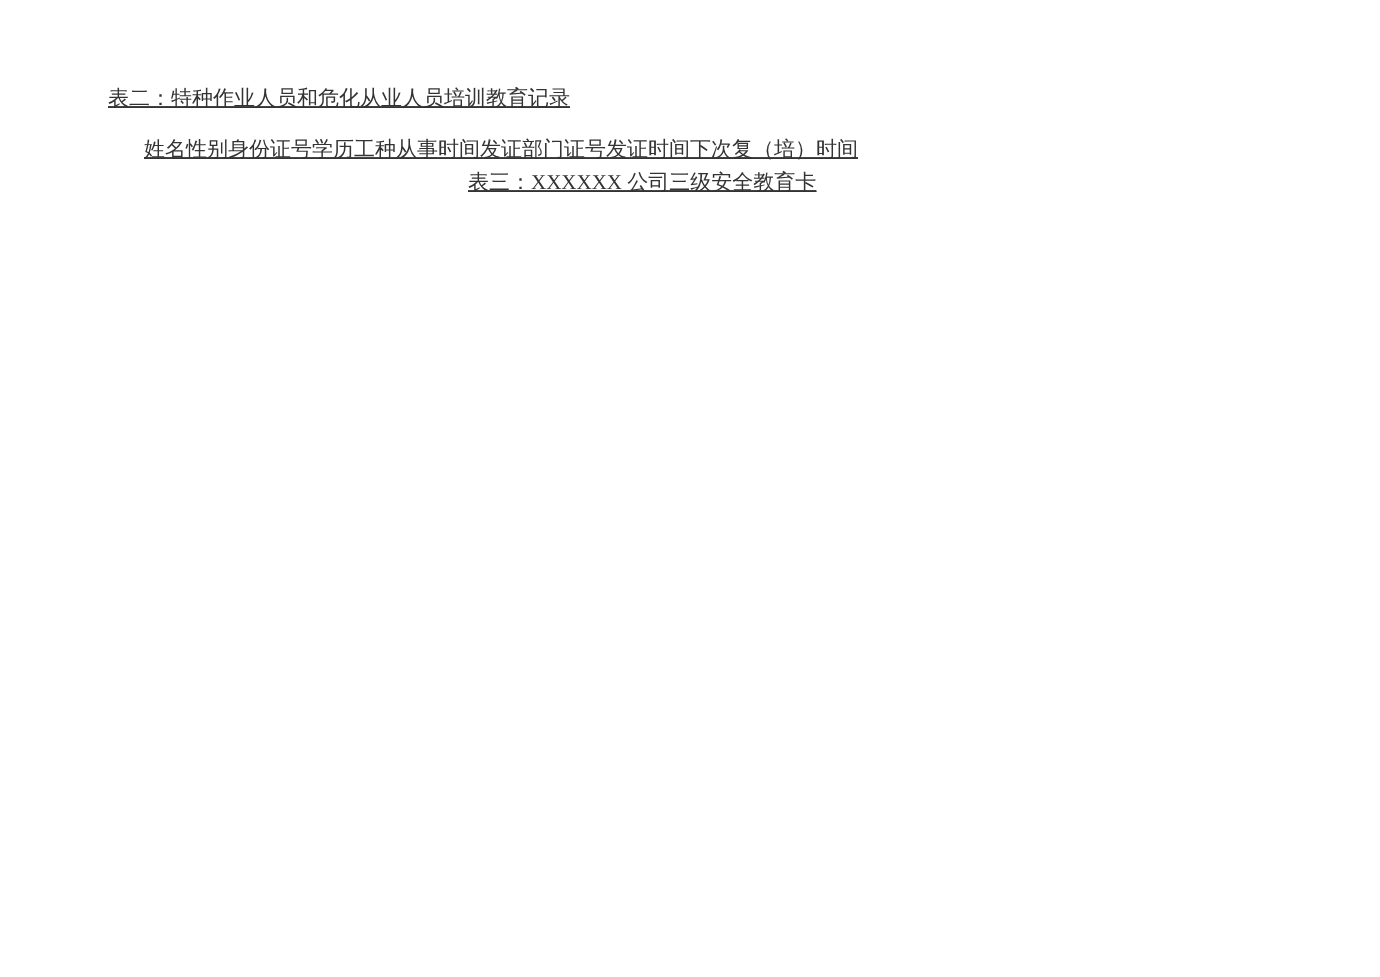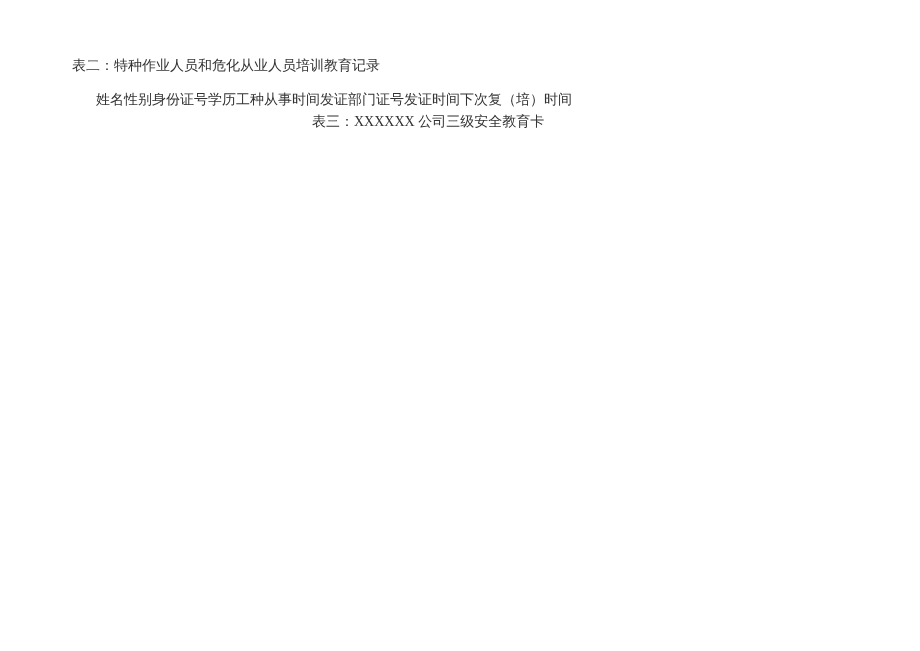--- a/index.html
+++ b/index.html
@@ -1,18 +1,19 @@
 <!DOCTYPE html>
 <html><head>
   <meta charset="utf-8">
   <style>
     * {
       margin: 0;
       padding: 0;
       box-sizing: border-box;
+      text-decoration: underline;
     }
     body {
       width: 920px;
       height: 651px;
       background: #ffffff;
       font-family: "SimSun", "宋体", serif;
       font-size: 14px;
       color: #333333;
       padding-top: 57px;
       padding-left: 72px;

